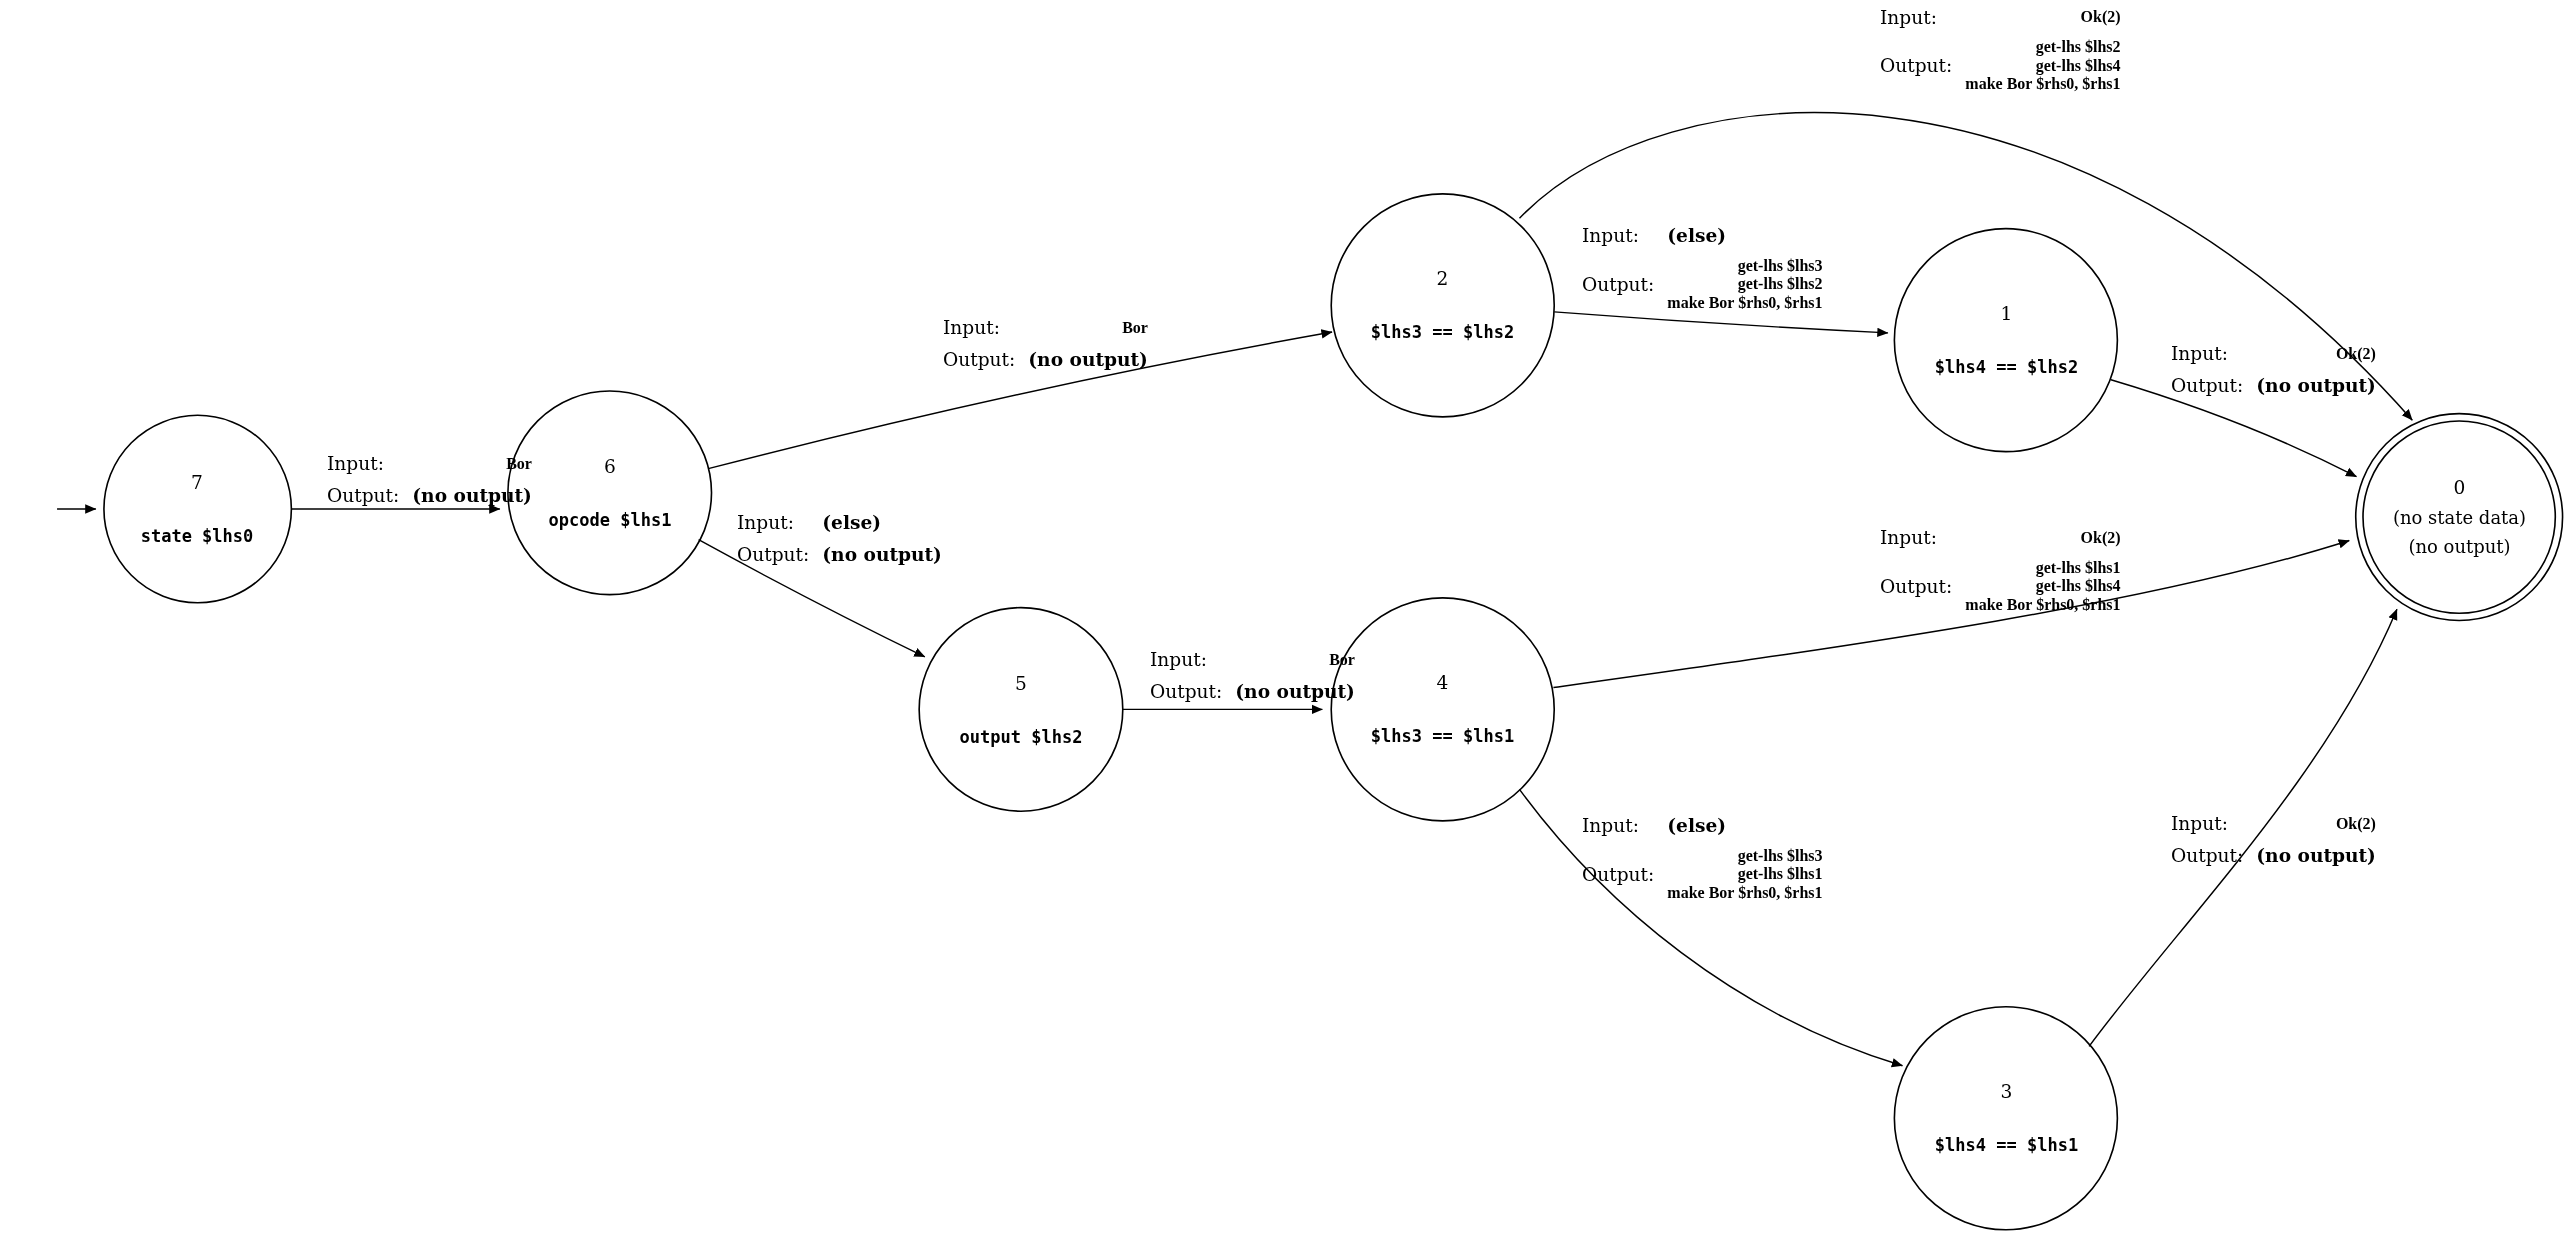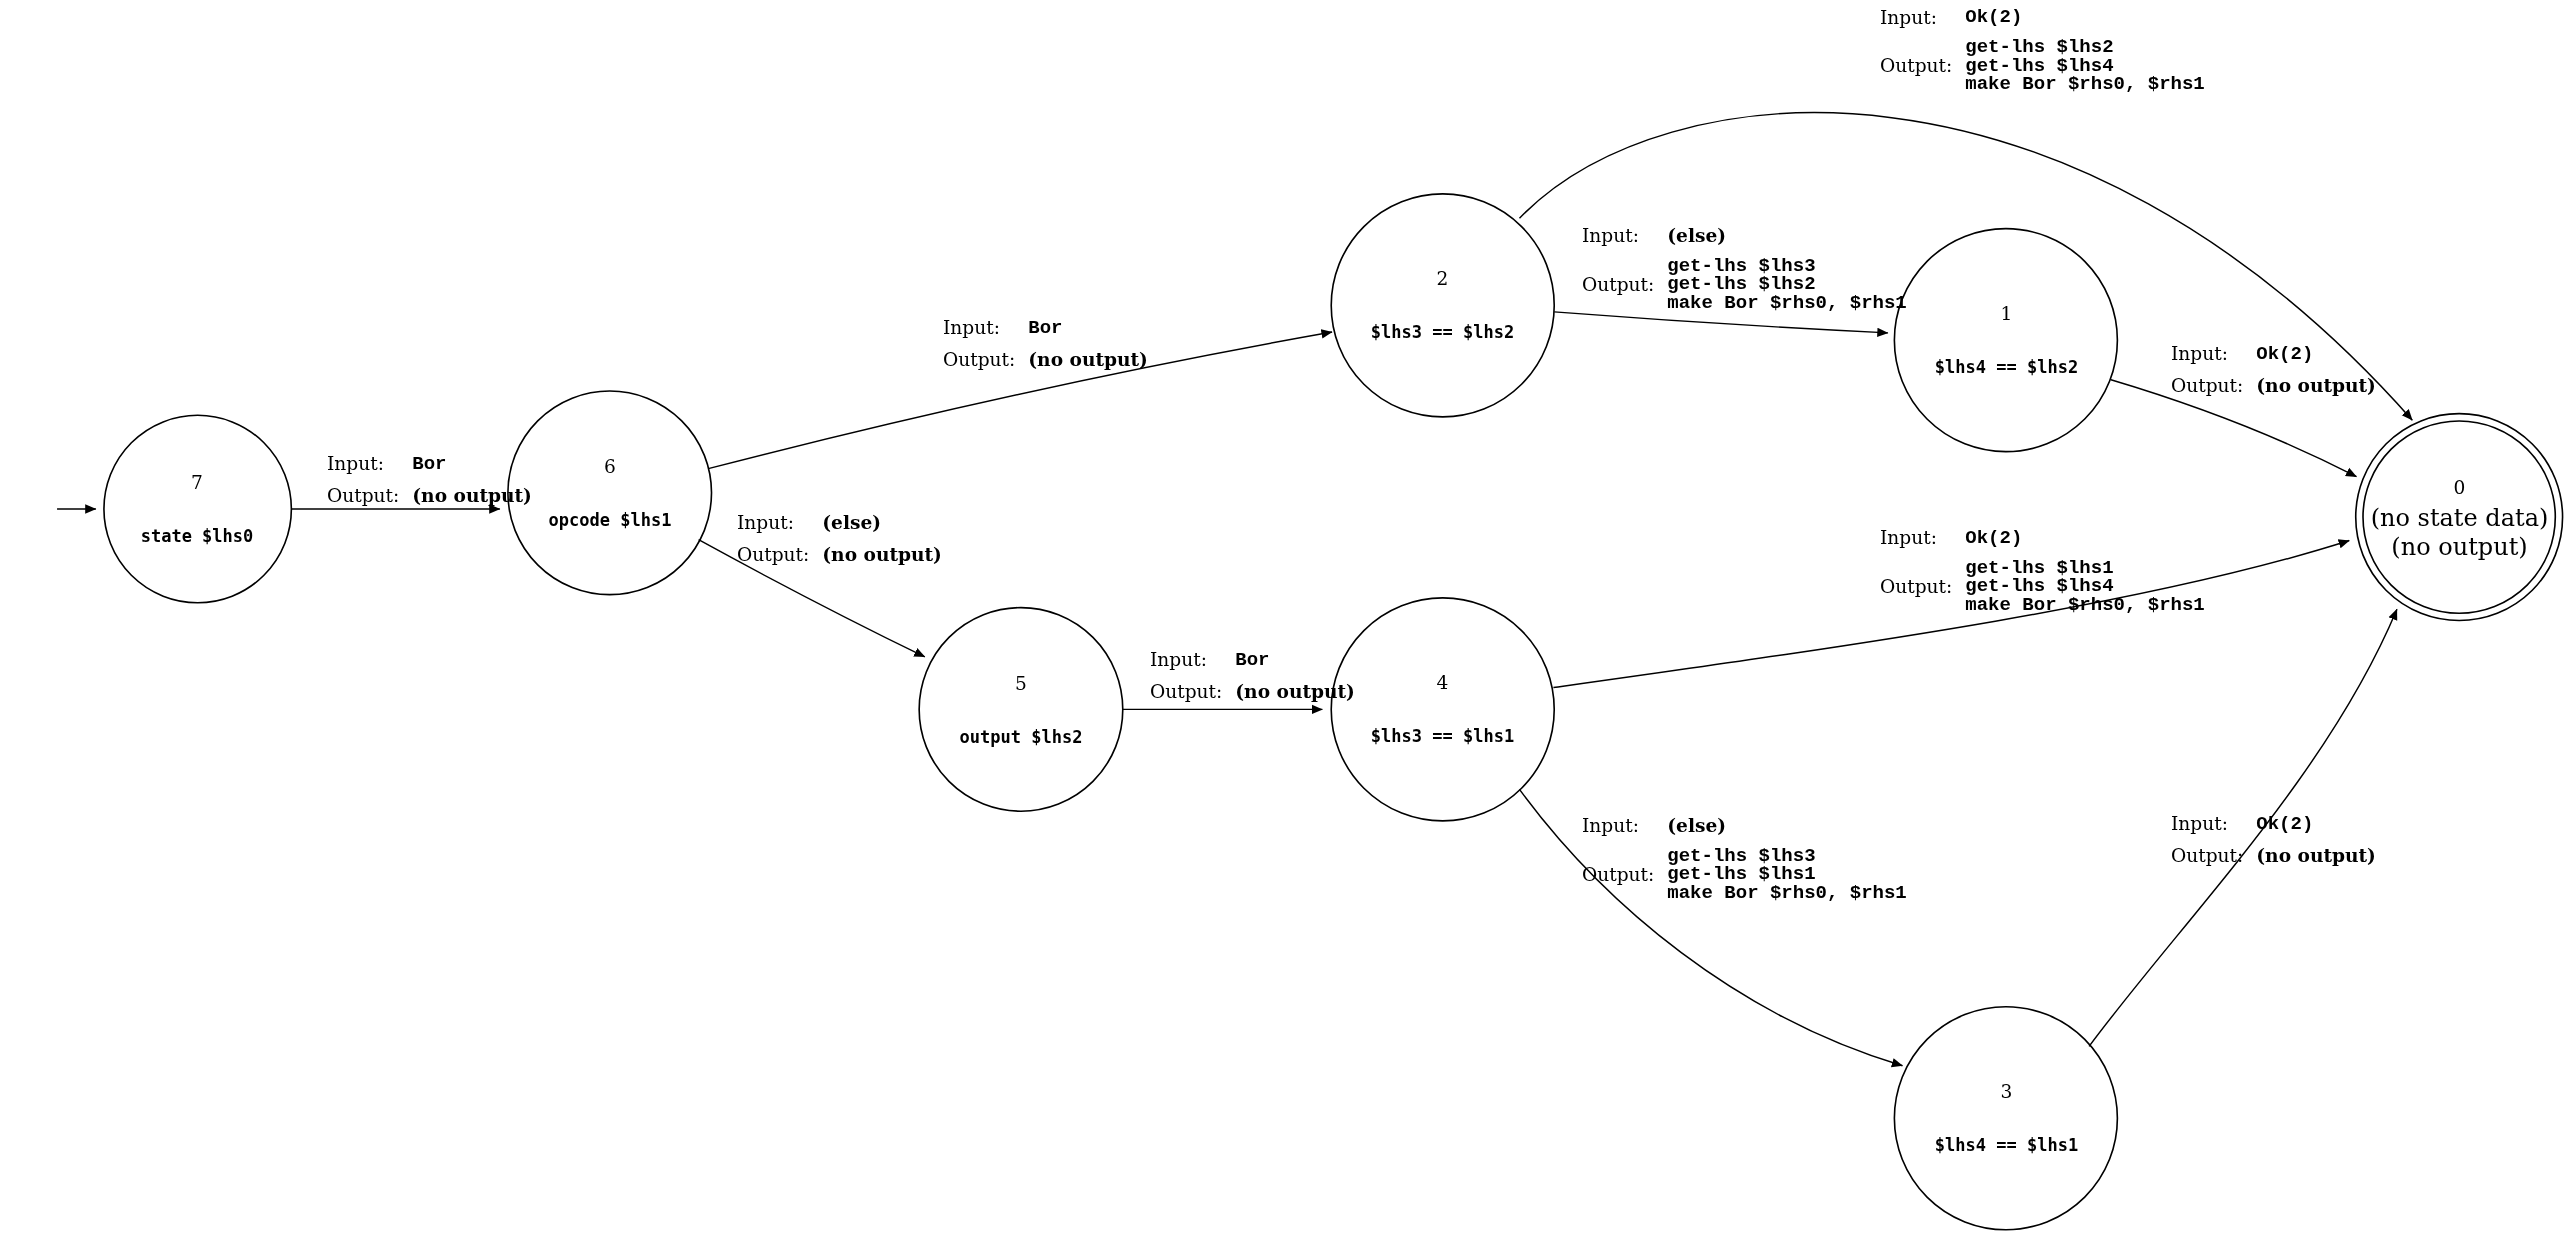--- a/index.html
+++ b/index.html
@@ -27,41 +27,41 @@
   }
   .state-num { font-size: 18.6px; line-height: 20px; }
   .state-data {
     font-family: "DejaVu Sans Mono", monospace;
     font-size: 17px;
     font-weight: bold;
     line-height: 18.6px;
     white-space: pre;
     margin-top: 24px;
   }
-  .state-extra { font-size: 24px; line-height: 20px; }
+  .state-extra { font-size: 18px; line-height: 20px; }
 
   
   .edge-label {
     position: absolute;
     display: grid;
     grid-template-columns: max-content max-content;
     column-gap: 13px;
     row-gap: 9.7px;
     align-items: center;
     pointer-events: none;
   }
   .lkey { font-size: 18.6px; line-height: 22px; }
   .lval { font-size: 18.6px; line-height: 22px; font-weight: bold; }
   .lval.mono {
-    font-family: Liberation Mono, monospace;
-    font-size: 19px;
+    font-family: Liberation Serif, serif;
+    font-size: 16px;
     font-weight: bold;
     line-height: 18.6px;
     white-space: pre;
-    text-align: left;
+    text-align: right;
   }
 </style>
 </head>
 <body>
 
 <div class="canvas">
 
   <svg width="2576" height="1237" viewBox="0 0 3187 1531">
     <defs>
       <marker id="arrow" viewBox="0 0 10 10" refX="8.6" refY="5" markerWidth="8.5" markerHeight="8.5" orient="auto-start-reverse">

